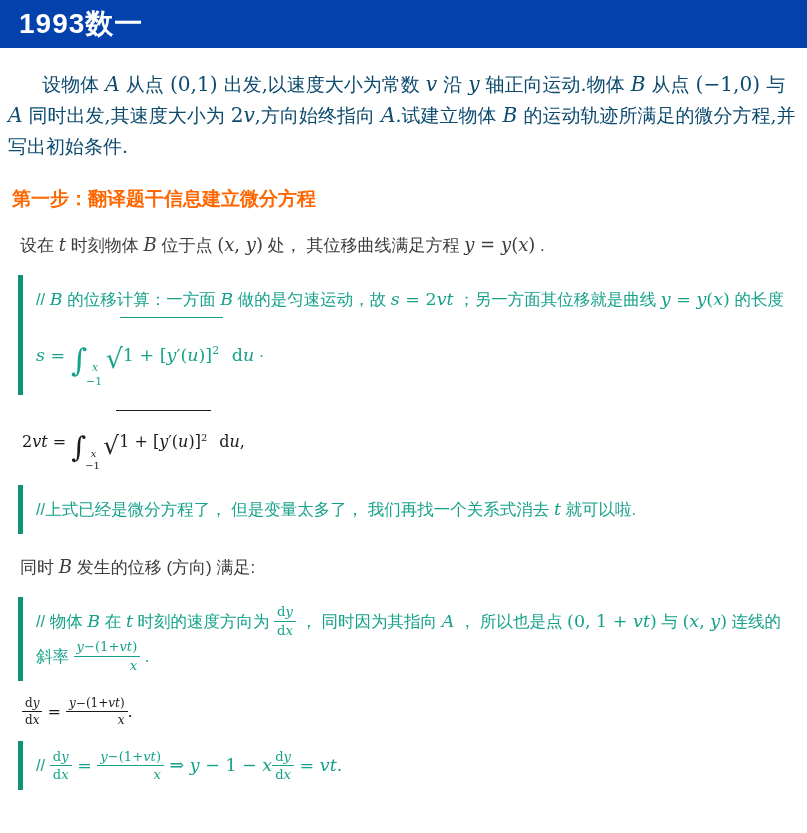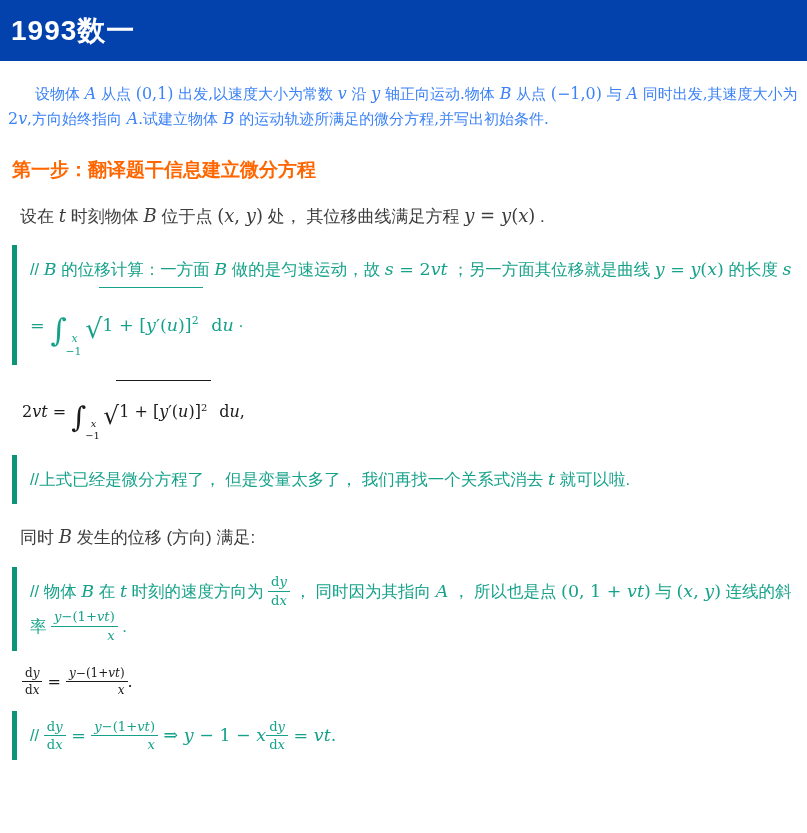--- a/index.html
+++ b/index.html
@@ -5,46 +5,46 @@
   html,body{margin:0;padding:0;background:#fff;}
   body{
     width:807px;
     font-family:"Liberation Sans","DejaVu Sans",sans-serif;
     color:var(--body_text,#3d3d3d);
     -webkit-font-smoothing:antialiased;
   }
   
   .header{
     background:var(--header_bg,#0342ac);
-    height:61px;
+    height:48px;
     display:flex;align-items:center;
-    padding-left:11px;box-sizing:border-box;
+    padding-left:19px;box-sizing:border-box;
   }
   .header .title{
     color:var(--header_text,#ffffff);
     font-size:28px;font-weight:600;letter-spacing:1px;
   }
   
   .page{padding:2px 8px 6px 8px;}
   .problem{
     font-family:"DejaVu Serif","Liberation Serif",serif;
-    font-size:15px;line-height:1.56;color:#3b82f6;
+    font-size:19px;line-height:1.56;color:#0c4a6e;
     text-indent:1.8em;margin:19px 0 0 0;
   }
   .step-heading{
     color:var(--heading_accent,#ff6600);
     font-size:19px;font-weight:bold;
     margin:25px 0 0 4px;
   }
   .para{font-size:17px;line-height:1.75;margin:17px 0 0 12px;color:var(--body_text,#3d3d3d);}
   .comment{
     border-left:5px solid var(--comment_bar,#0d9579);
     color:var(--comment_teal,#16a28a);
     padding:7px 4px 7px 13px;
-    margin:14px 0 0 4px;
+    margin:14px 0 0 10px;
     font-size:16.5px;line-height:2.0;
   }
   .equation{
     font-family:"DejaVu Serif","Liberation Serif",serif;
     font-size:16px;color:#1a1a1a;
     margin:15px 0 0 14px;line-height:1.4;
   }
   
   .k{font-family:"DejaVu Serif","Liberation Serif",serif;font-size:1.06em;}
   .k i,.equation i{font-style:italic;}

